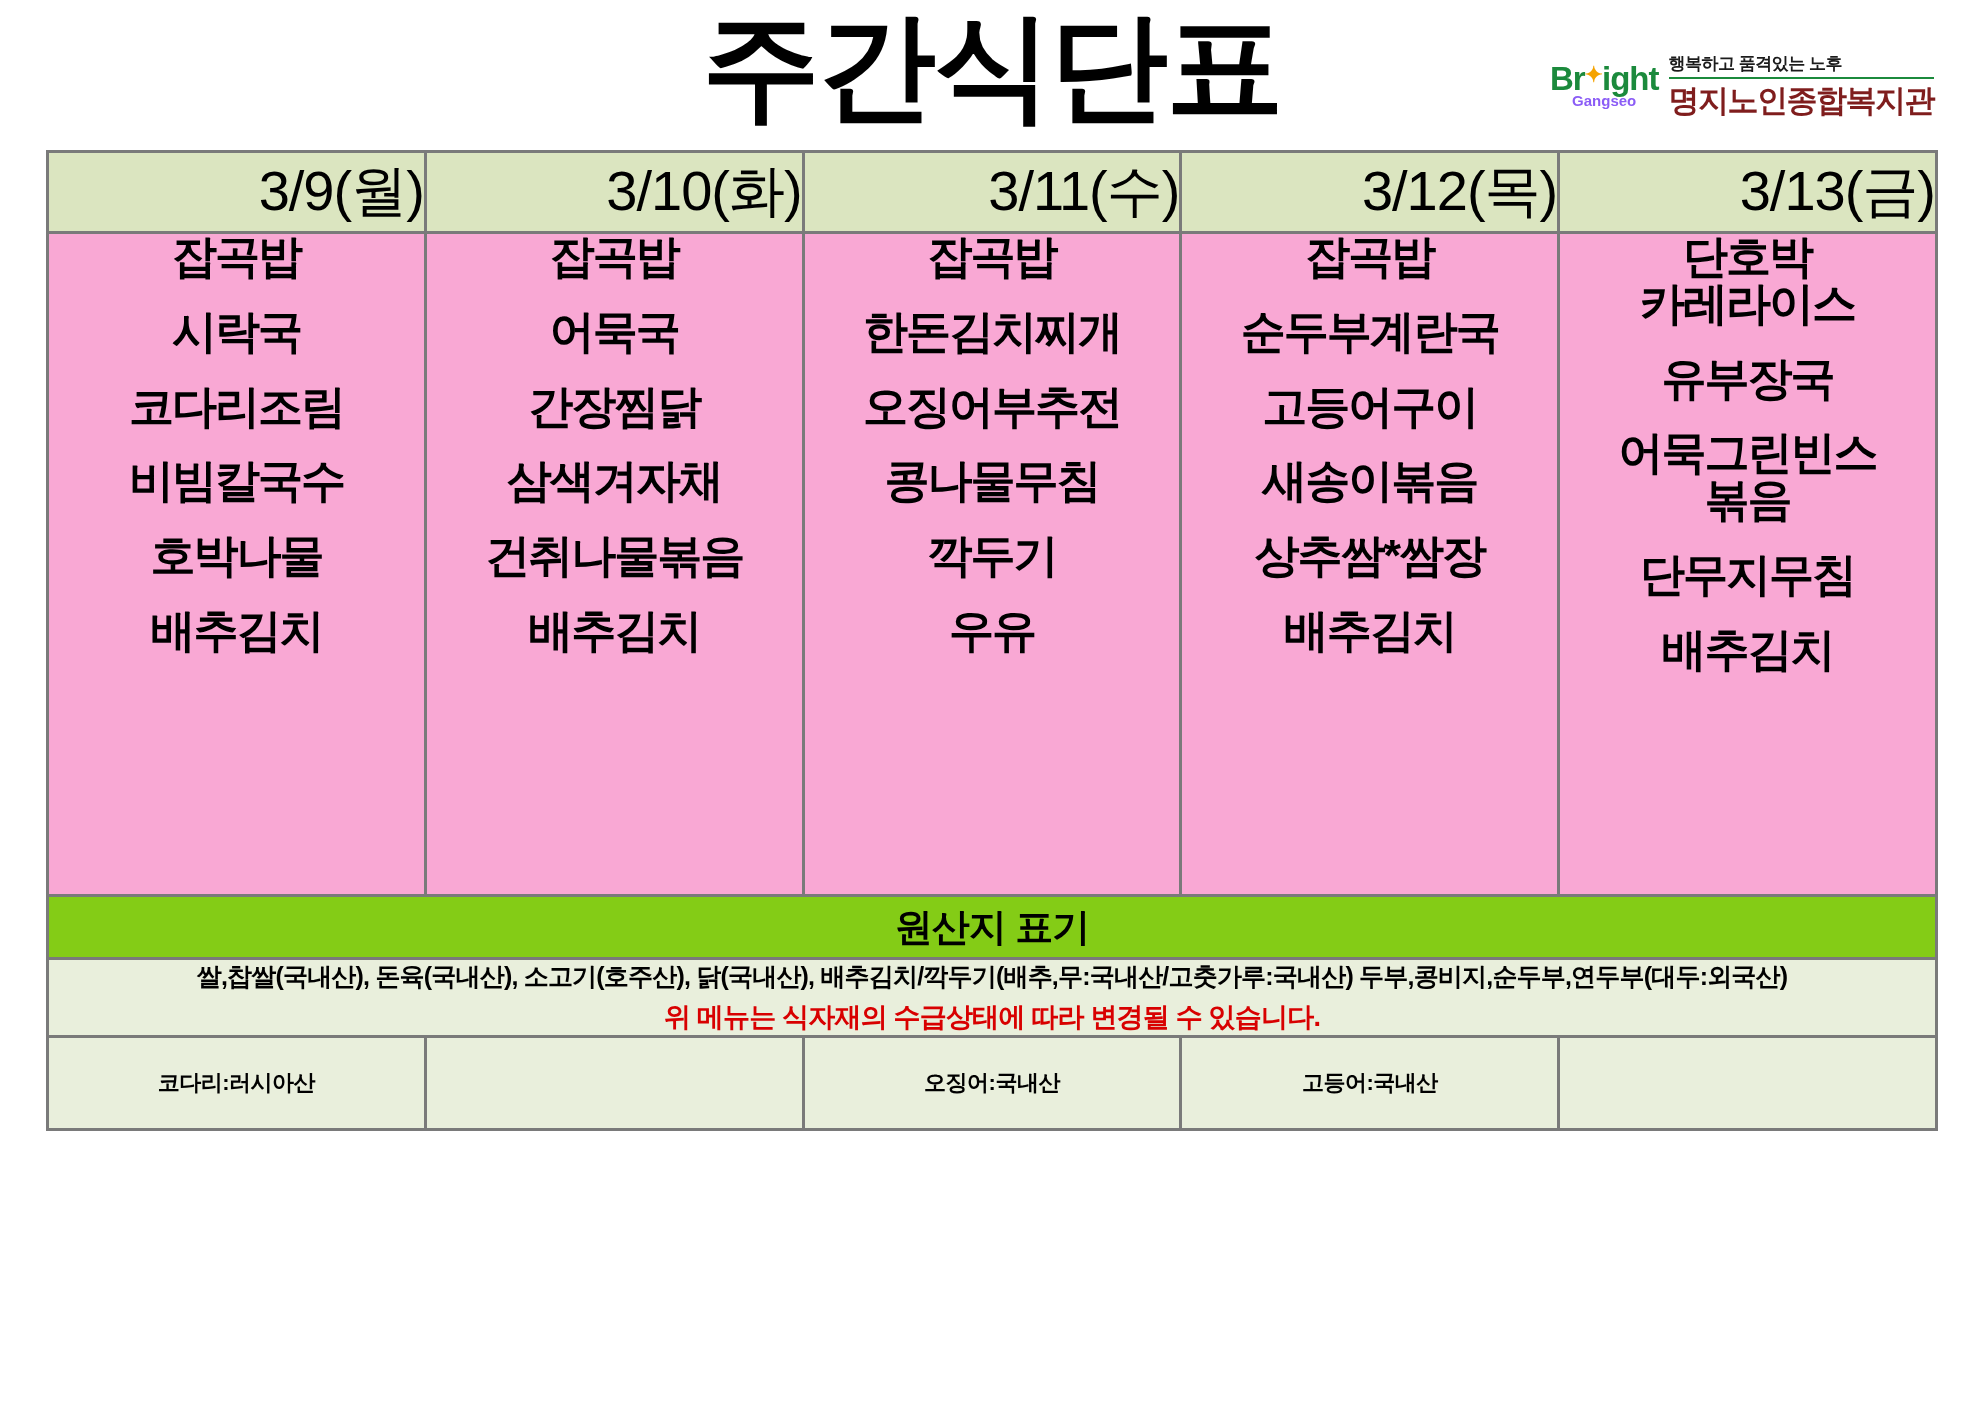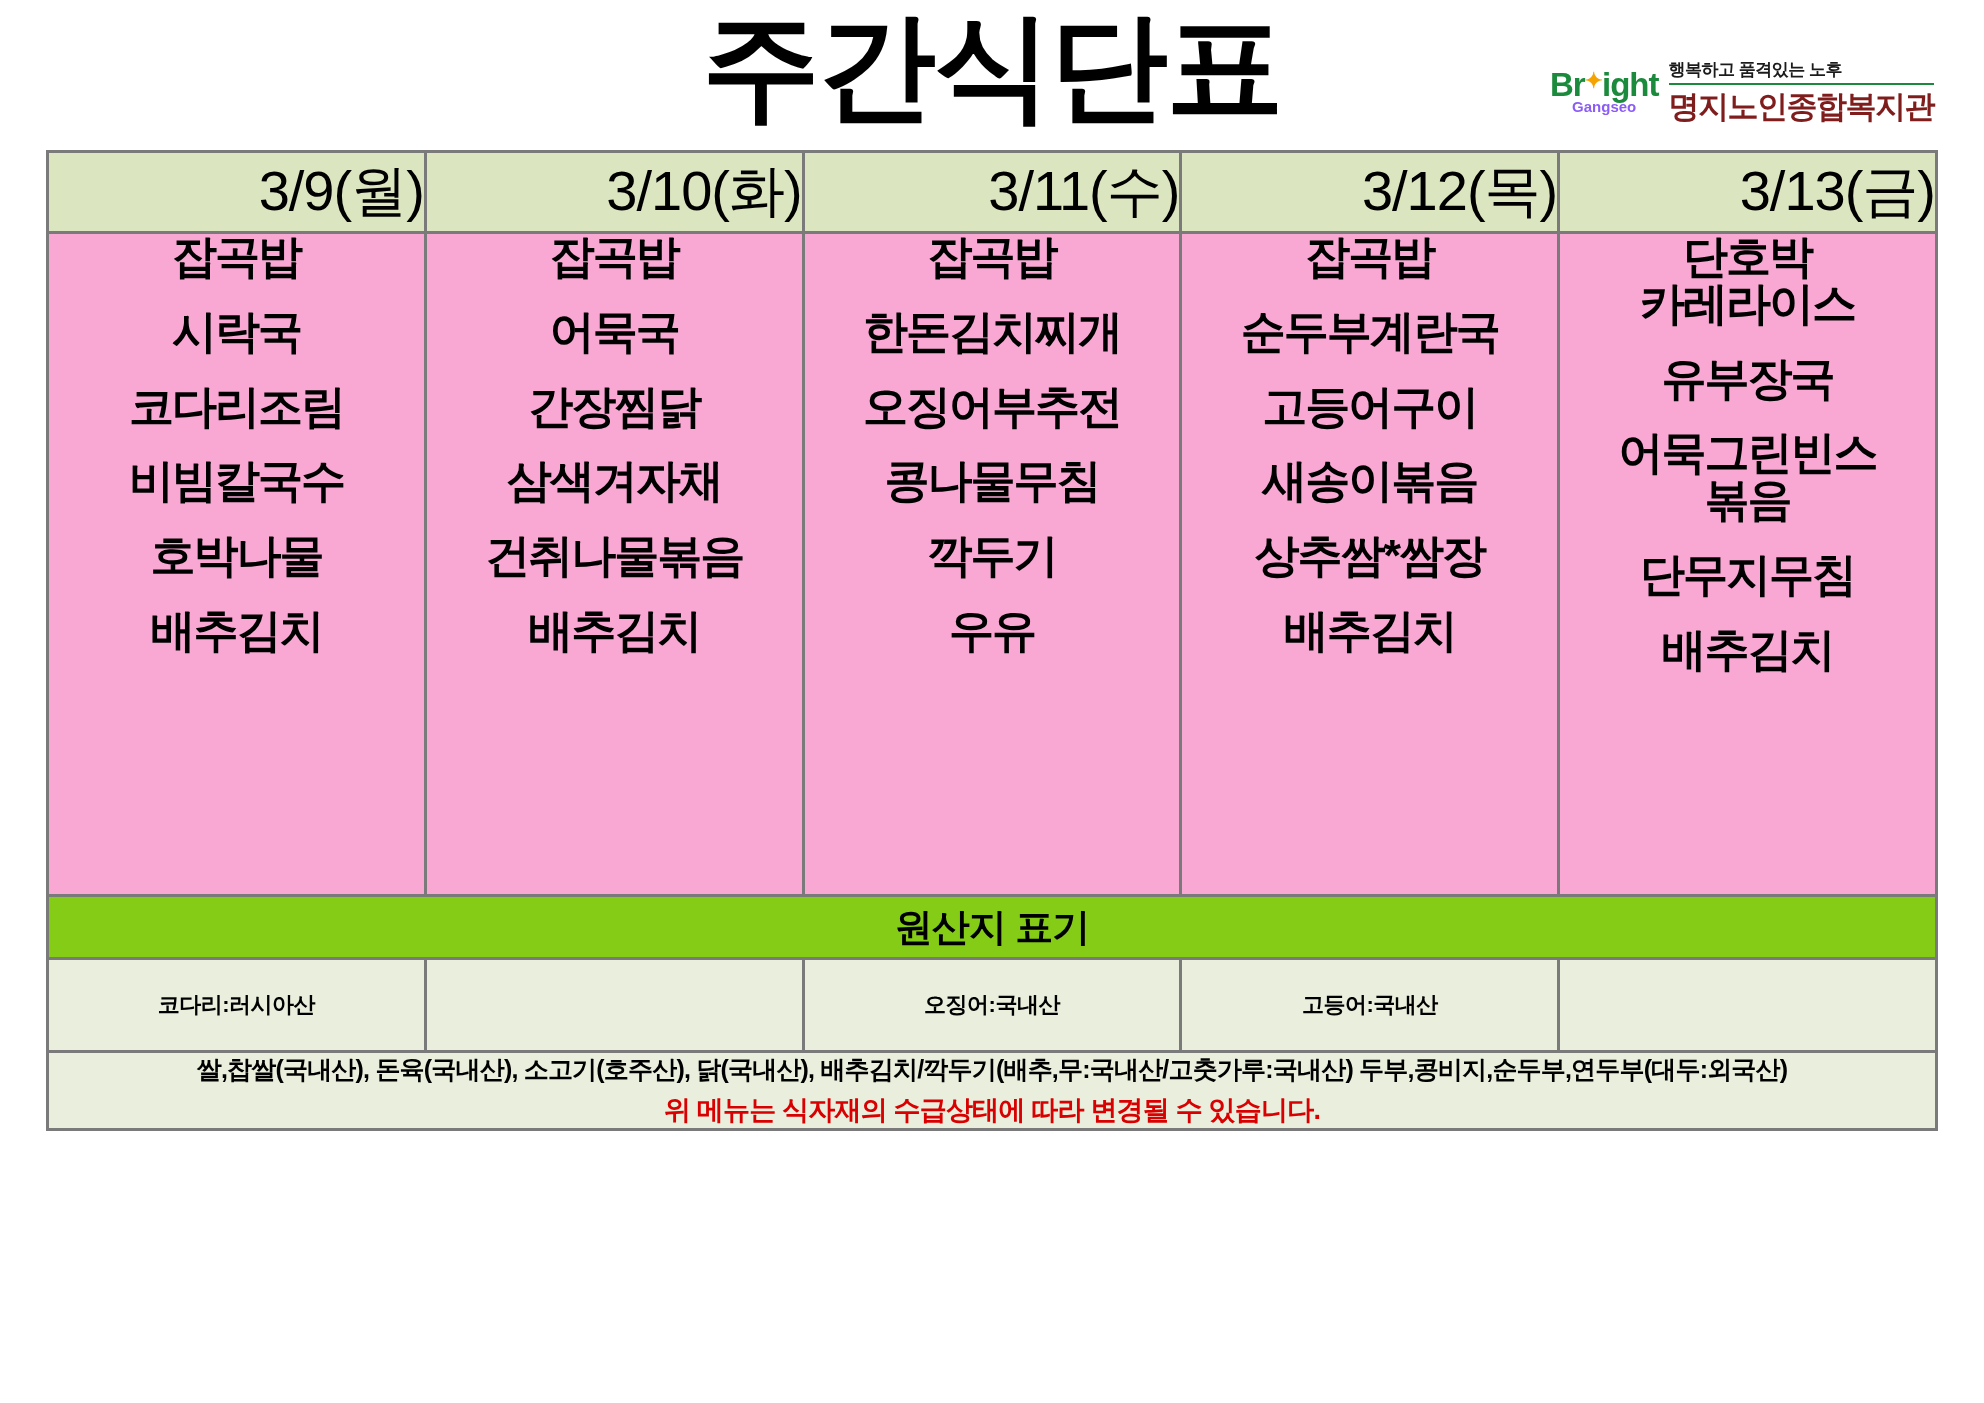--- a/index.html
+++ b/index.html
@@ -35,21 +35,21 @@
     text-align: center;
     font-size: 118px;
     font-weight: bold;
     letter-spacing: -2px;
     line-height: 140px;
     white-space: nowrap;
   }
   .brand {
     position: absolute;
     right: 4px;
-    top: 58px;
+    top: 52px;
     display: flex;
     align-items: flex-start;
     gap: 10px;
   }
   .brand-logo {
     display: flex;
     flex-direction: column;
     align-items: center;
     line-height: 1;
     padding-top: 10px;
@@ -238,28 +238,28 @@
             <div class="dish">유부장국</div>
             <div class="dish">어묵그린빈스<br>볶음</div>
             <div class="dish">단무지무침</div>
             <div class="dish">배추김치</div>
           </td>
       </tr>
       <tr>
         <td class="origin-title" colspan="5">원산지 표기</td>
       </tr>
       <tr>
+        <td class="footer-cell" colspan="5">
+          <div class="footer-line1">쌀,찹쌀(국내산),  돈육(국내산),  소고기(호주산),  닭(국내산),  배추김치/깍두기(배추,무:국내산/고춧가루:국내산)  두부,콩비지,순두부,연두부(대두:외국산)</div>
+          <div class="footer-line2">위 메뉴는 식자재의 수급상태에 따라 변경될 수 있습니다.</div>
+        </td>
+      </tr>
+      <tr>
         <td class="origin-cell">코다리:러시아산</td>
         <td class="origin-cell"></td>
         <td class="origin-cell">오징어:국내산</td>
         <td class="origin-cell">고등어:국내산</td>
         <td class="origin-cell"></td>
       </tr>
-      <tr>
-        <td class="footer-cell" colspan="5">
-          <div class="footer-line1">쌀,찹쌀(국내산),  돈육(국내산),  소고기(호주산),  닭(국내산),  배추김치/깍두기(배추,무:국내산/고춧가루:국내산)  두부,콩비지,순두부,연두부(대두:외국산)</div>
-          <div class="footer-line2">위 메뉴는 식자재의 수급상태에 따라 변경될 수 있습니다.</div>
-        </td>
-      </tr>
     </tbody>
   </table>
 
 </div>
 
 </body></html>

